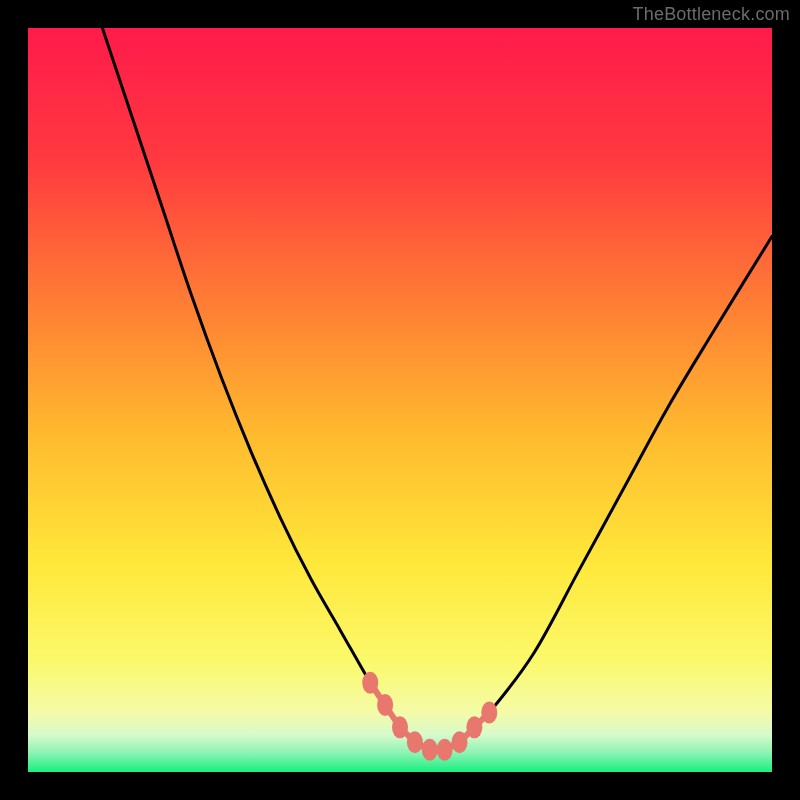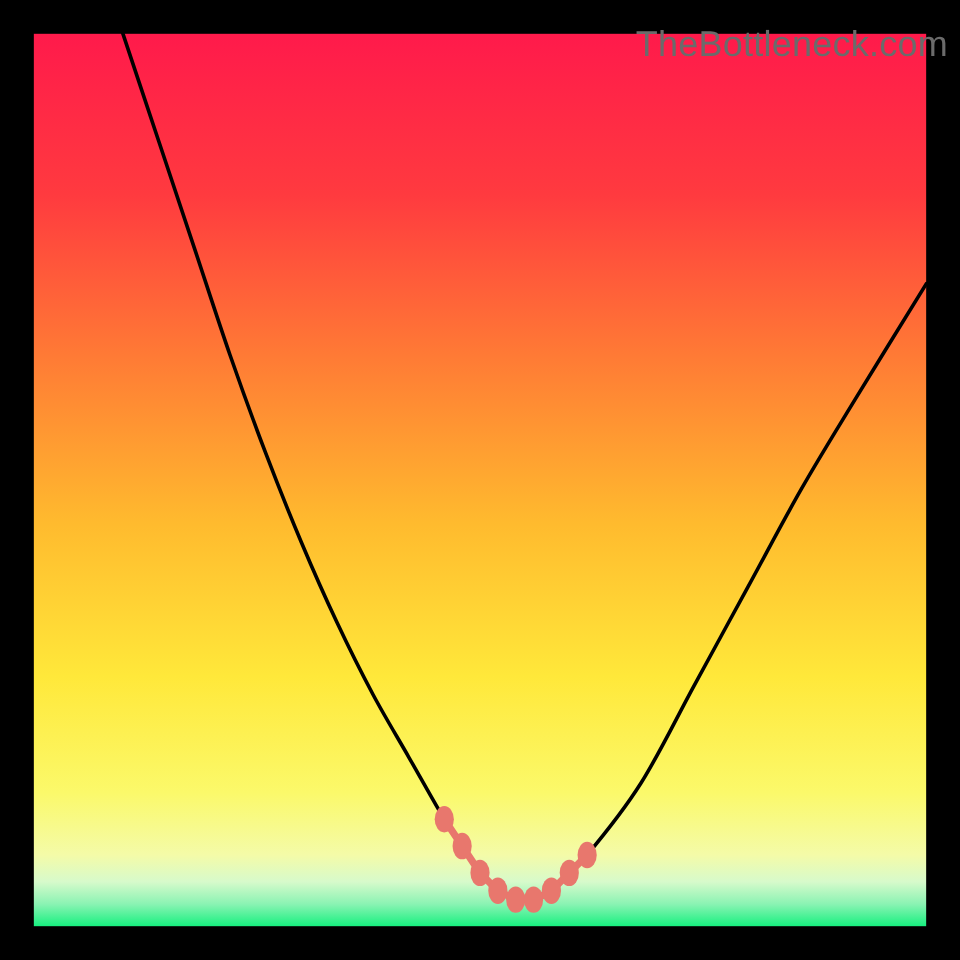--- a/index.html
+++ b/index.html
@@ -21,24 +21,24 @@
   }
   .plot-bg {
     position: absolute;
     left: 0;
     top: 0;
     width: 744px;
     height: 744px;
   }
   .watermark {
     position: absolute;
-    top: 21px;
+    top: 4px;
     right: 10px;
     color: #6b6b6b;
-    font-size: 30px;
+    font-size: 18px;
     font-weight: 500;
     letter-spacing: 0.2px;
     font-family: Arial, sans-serif;
   }
   svg.curve {
     position: absolute;
     left: 28px;
     top: 28px;
     width: 744px;
     height: 744px;

